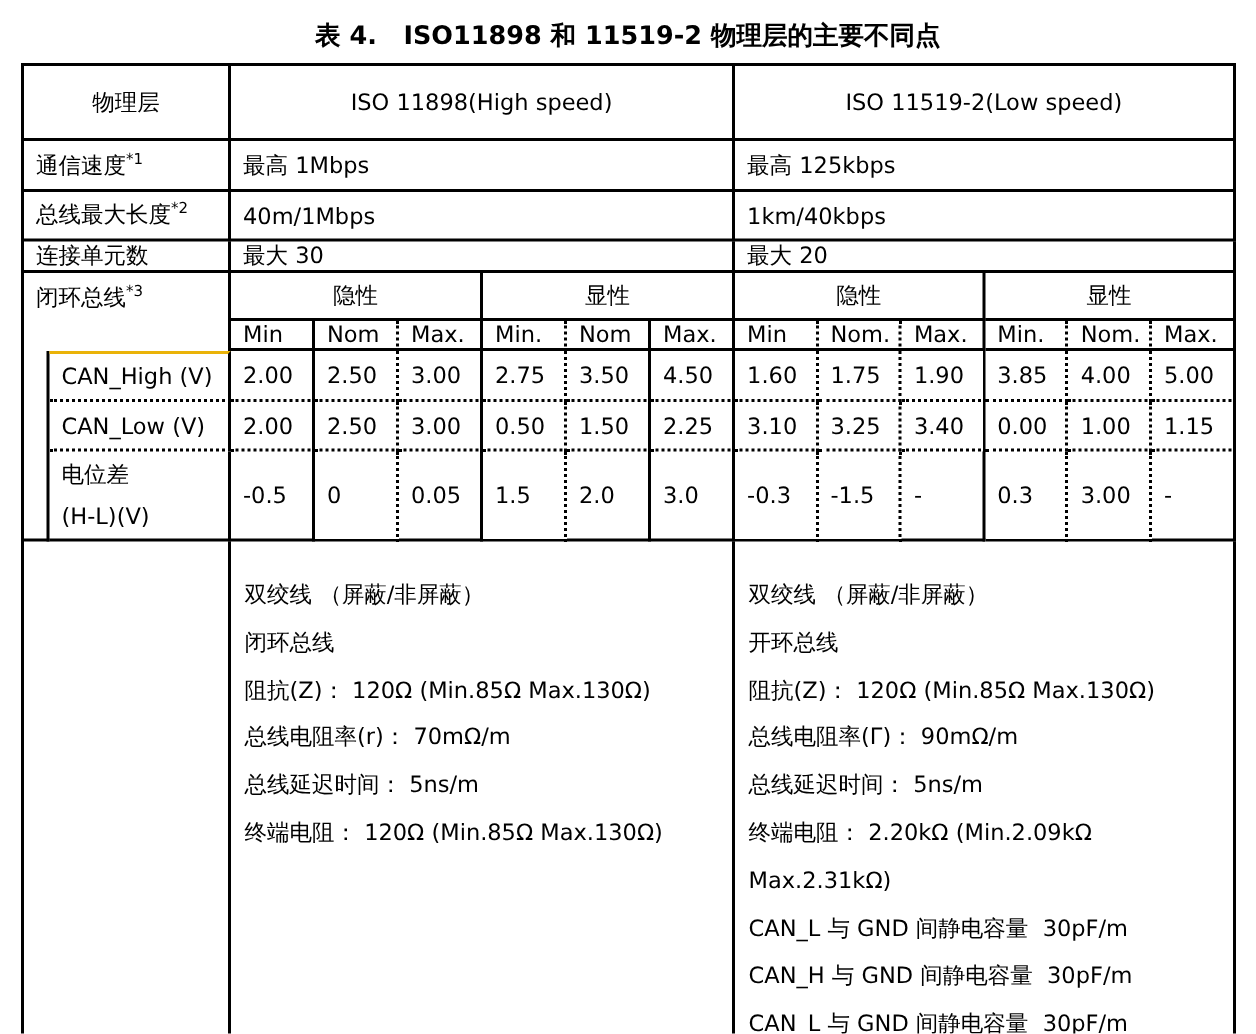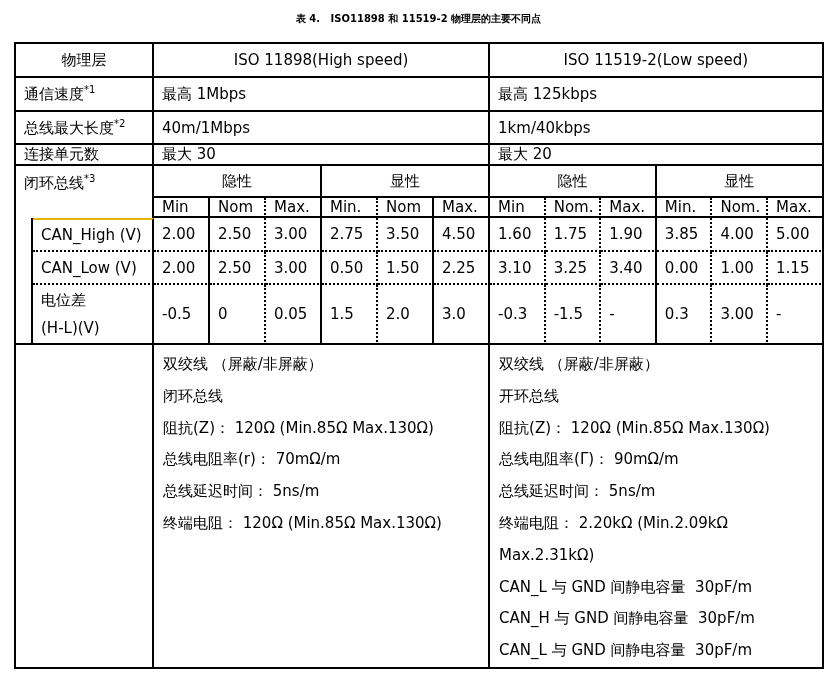--- a/index.html
+++ b/index.html
@@ -4,21 +4,21 @@
 <style>
   html,body{margin:0;padding:0;}
   body{
     width:837px;height:689px;position:relative;
     background:#ffffff;color:#000000;
     font-family:"DejaVu Sans","Liberation Sans",sans-serif;
     font-size:15px;
   }
   .title{
     position:absolute;top:12px;left:0;width:837px;
-    text-align:center;font-weight:bold;font-size:10px;
+    text-align:center;font-weight:bold;font-size:17px;
     white-space:pre;
   }
   .tblwrap{position:absolute;left:14px;top:42px;}
   table{
     border-collapse:separate;border-spacing:0;table-layout:fixed;
     width:808px;
     border-top:2px solid #000;border-left:2px solid #000;
   }
   td{
     border-right:2px solid #000;border-bottom:2px solid #000;
@@ -26,26 +26,26 @@
     overflow:hidden;white-space:nowrap;
     font-size:15px;
   }
   td.c{text-align:center;padding:0;}
   td.rd{border-right-style:dotted;}
   td.bd{border-bottom-style:dotted;}
   td.nbb{border-bottom:none;}
   td.tb{border-top:2px solid #eab308;}
   td.topv{vertical-align:top;}
   td.toplab{vertical-align:top;padding-top:7px;}
-  tr.r1{height:34px;margin-top:20px;} tr.r2{height:34px;margin-left:26px;} tr.r3{height:33px;} tr.r4{height:15px;}
+  tr.r1{height:50px;margin-top:20px;} tr.r2{height:34px;margin-left:26px;} tr.r3{height:33px;} tr.r4{height:15px;}
   tr.r5{height:32px;} tr.r6{height:15px;} tr.r7{height:34px;} tr.r8{height:33px;}
   tr.r9{height:60px;} tr.r10{height:318px;}
   sup{font-size:10px;}
   .plabel{line-height:28px;}
-  .content{padding:4px 0 0 1px;}
+  .content{padding:4px 0 0 1px;margin-top:16px;}
   .content div{line-height:31.8px;white-space:pre;}
 </style>
 </head>
 <body>
 
 <div class="title">表 4.   ISO11898 和 11519-2 物理层的主要不同点</div>
 
 <div class="tblwrap">
 <table>
   <colgroup>

